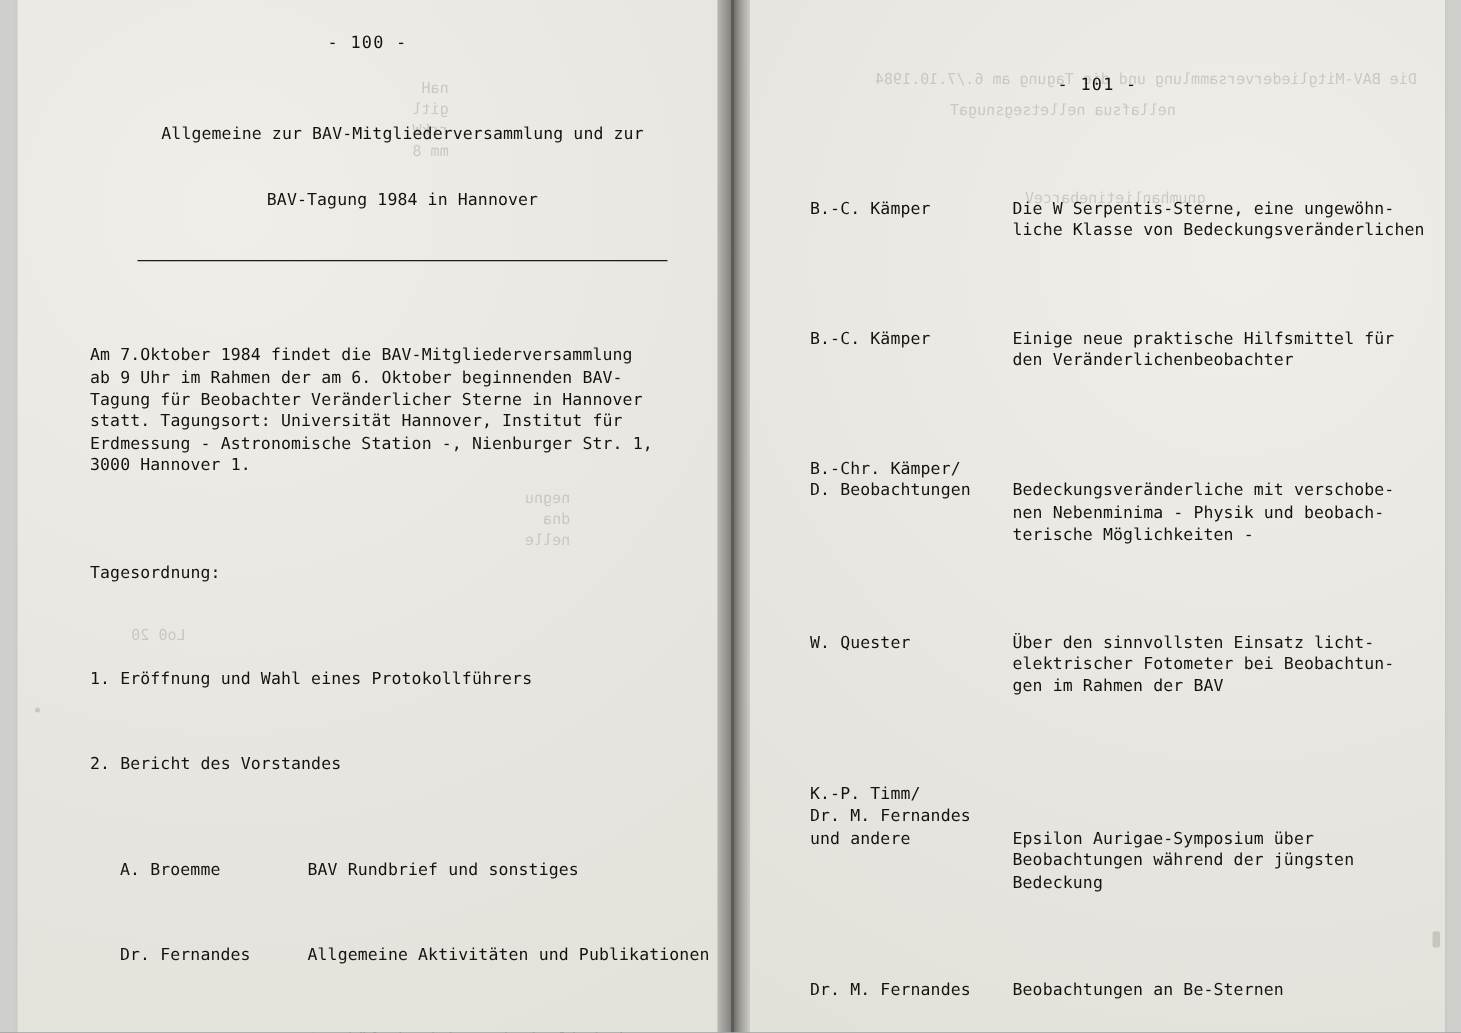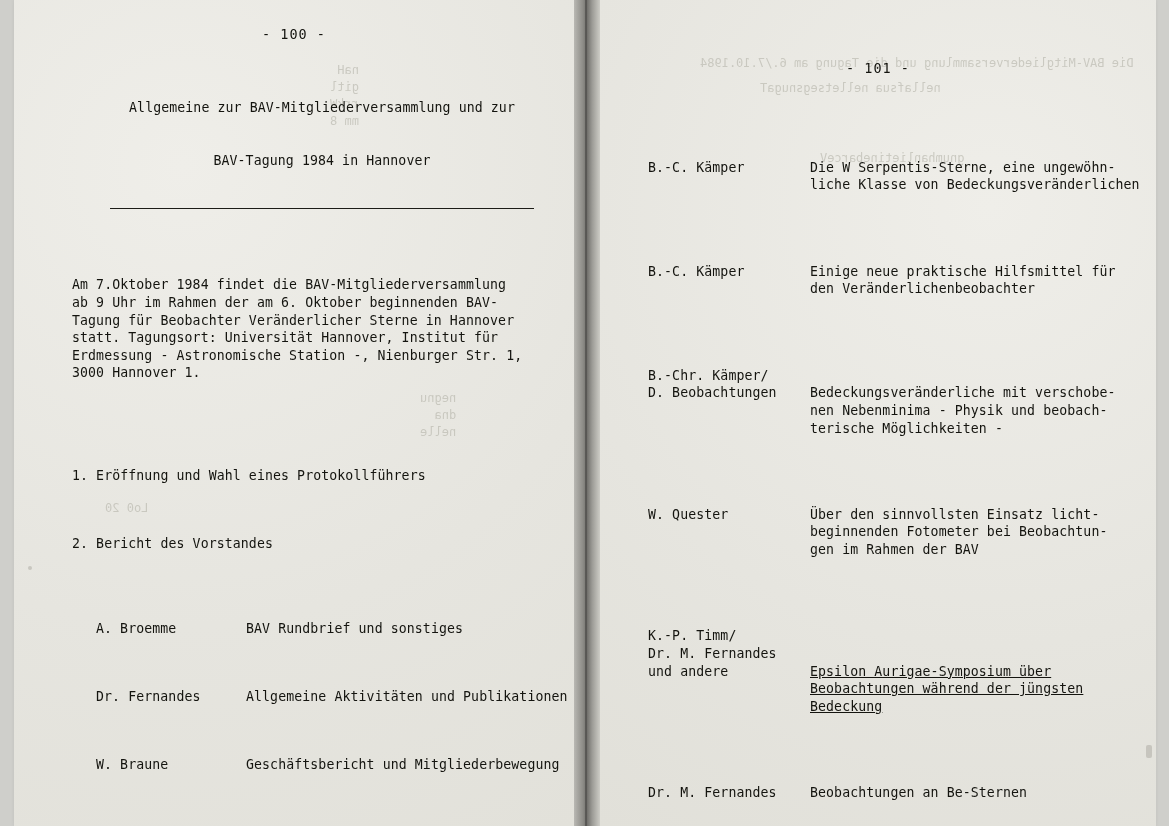--- a/index.html
+++ b/index.html
@@ -164,20 +164,21 @@
       <div class="title">BAV-Tagung 1984 in Hannover</div>
       <div class="title-rule"></div>
 
       <div class="blk">Am 7.Oktober 1984 findet die BAV-Mitgliederversammlung
 ab 9 Uhr im Rahmen der am 6. Oktober beginnenden BAV-
 Tagung für Beobachter Veränderlicher Sterne in Hannover
 statt. Tagungsort: Universität Hannover, Institut für
 Erdmessung - Astronomische Station -, Nienburger Str. 1,
 3000 Hannover 1.</div>
 
+      <div class="blk">Tagesordnung:</div>
 
       <div class="blk">1. Eröffnung und Wahl eines Protokollführers</div>
       <div class="blk">2. Bericht des Vorstandes</div>
 
       <div class="blk agenda-sub"><span class="indent-name">A. Broemme</span><span>BAV Rundbrief und sonstiges</span></div>
       <div class="blk agenda-sub"><span class="indent-name">Dr. Fernandes</span><span>Allgemeine Aktivitäten und Publikationen</span></div>
       <div class="blk agenda-sub"><span class="indent-name">W. Braune</span><span>Geschäftsbericht und Mitgliederbewegung</span></div>
 
       
       
@@ -222,29 +223,29 @@
         <div class="who">B.-Chr. Kämper/
 D. Beobachtungen</div>
         <div class="what" style="margin-top:17.6px;">Bedeckungsveränderliche mit verschobe-
 nen Nebenminima - Physik und beobach-
 terische Möglichkeiten -</div>
       </div>
 
       <div class="talk">
         <div class="who">W. Quester</div>
         <div class="what">Über den sinnvollsten Einsatz licht-
-beginnenden Fotometer bei Beobachtun-
+elektrischer Fotometer bei Beobachtun-
 gen im Rahmen der BAV</div>
       </div>
 
       <div class="talk">
         <div class="who">K.-P. Timm/
 Dr. M. Fernandes
 und andere</div>
-        <div class="what" style="margin-top:35.2px;text-decoration:underline;">Epsilon Aurigae-Symposium über
+        <div class="what" style="margin-top:35.2px;">Epsilon Aurigae-Symposium über
 Beobachtungen während der jüngsten
 Bedeckung</div>
       </div>
 
       <div class="talk">
         <div class="who">Dr. M. Fernandes</div>
         <div class="what">Beobachtungen an Be-Sternen</div>
       </div>
 
       

